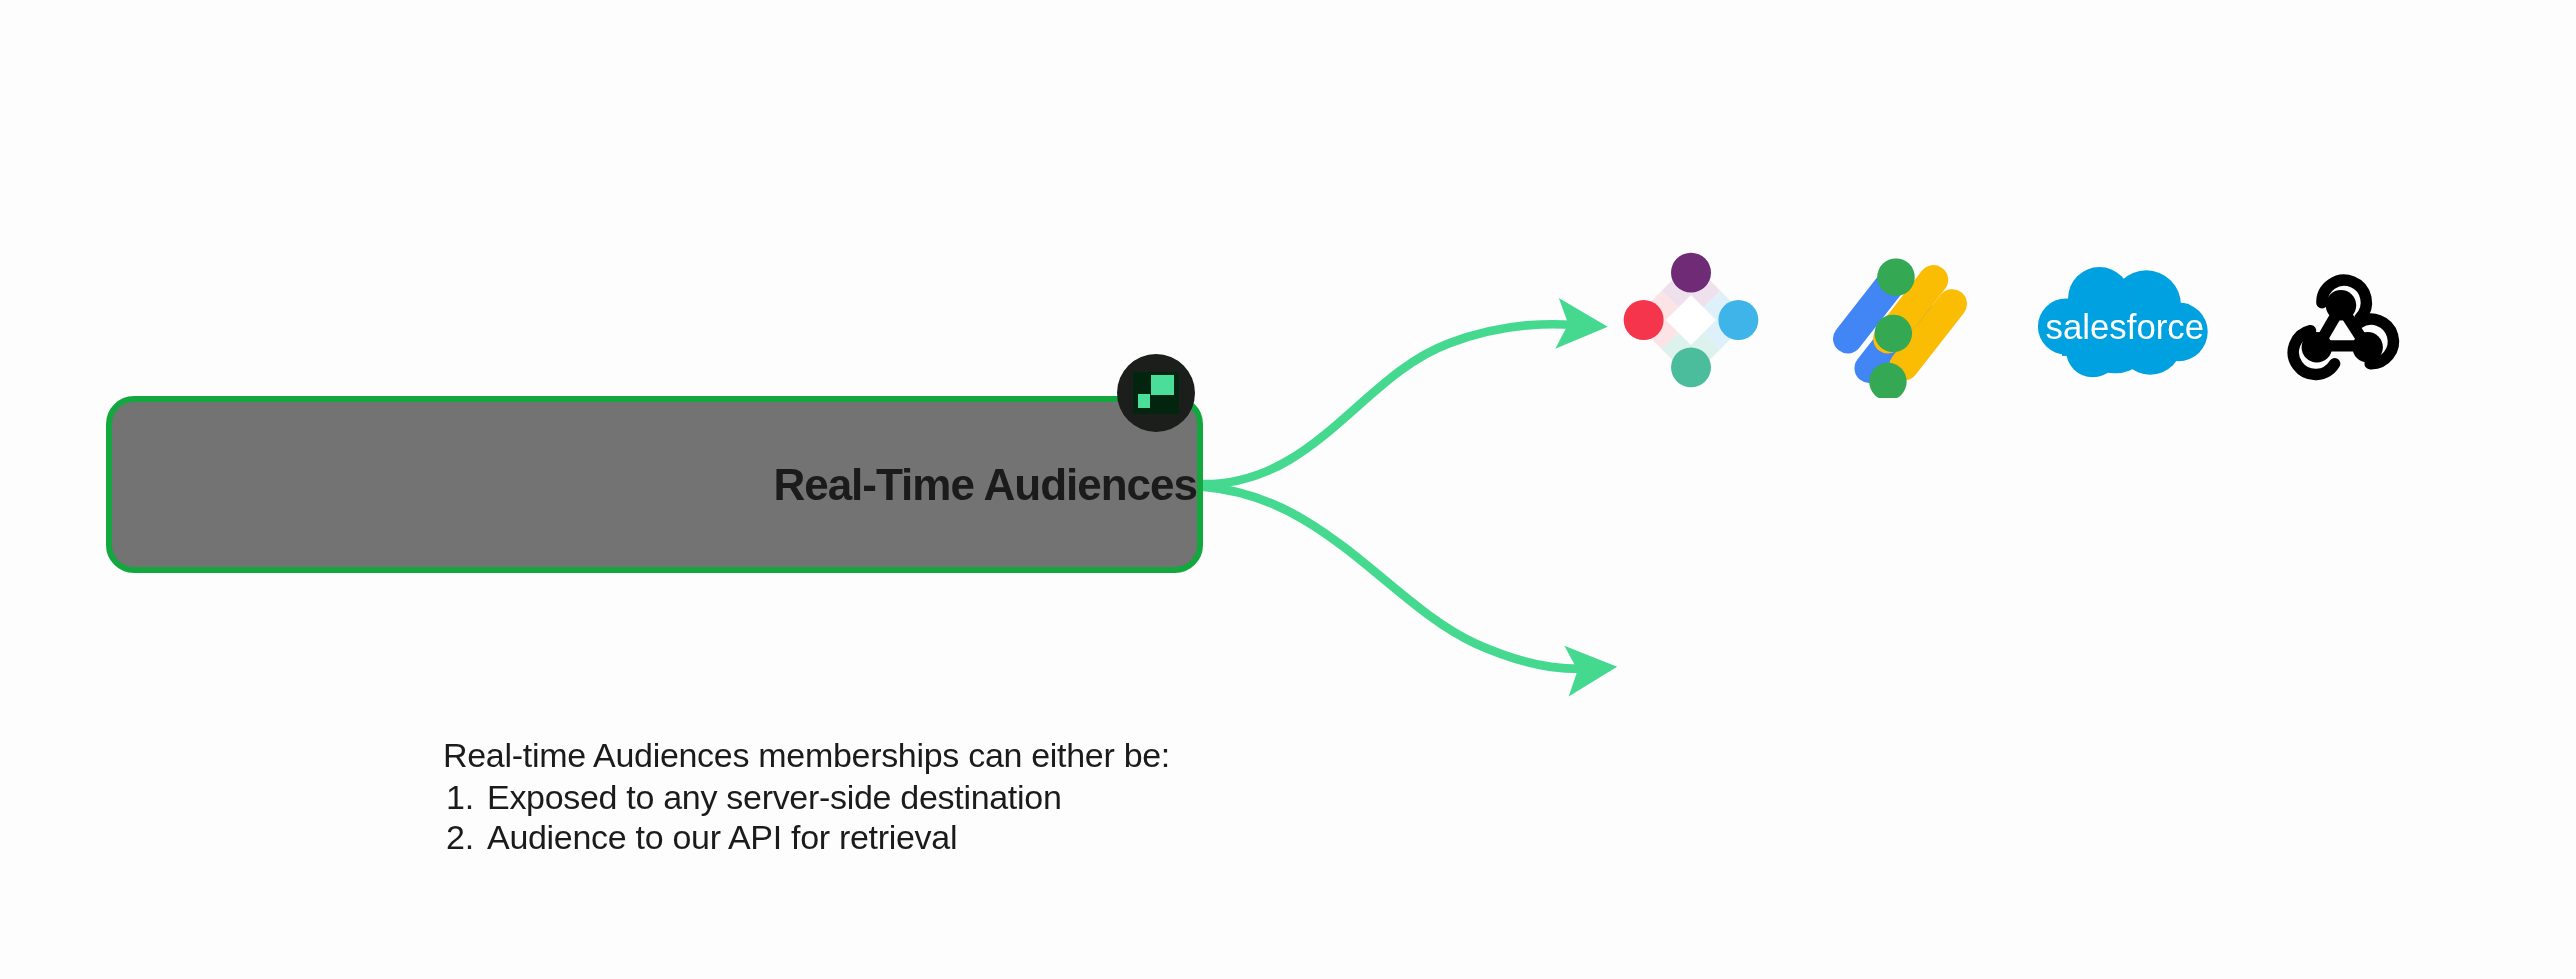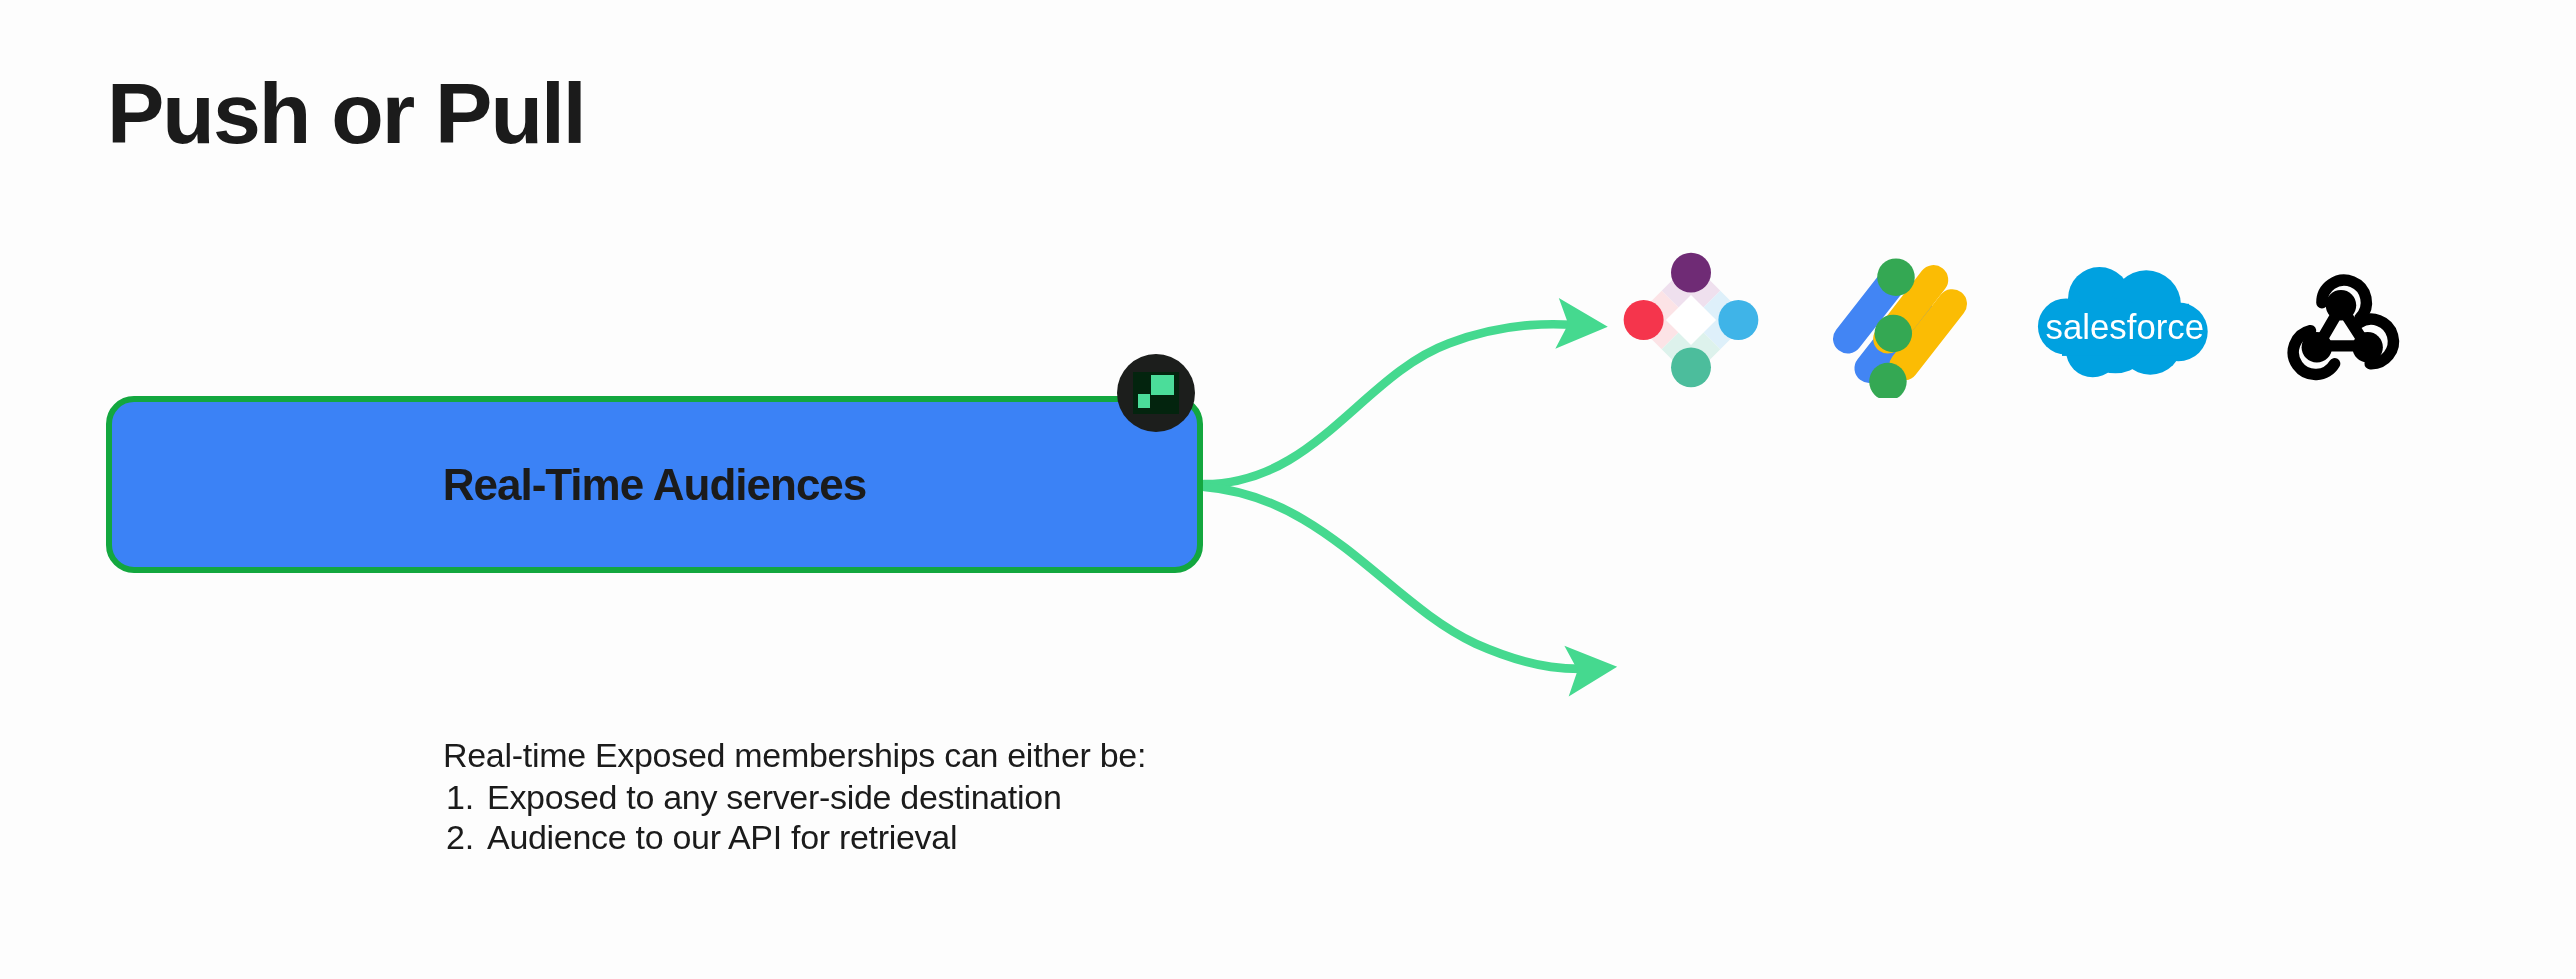--- a/index.html
+++ b/index.html
@@ -33,26 +33,26 @@
     letter-spacing: -2px;
     color: #1b1b1b;
     line-height: 1;
     white-space: nowrap;
   }
 
   
   .card {
     position: absolute;
     box-sizing: border-box;
-    background: #3b82f6;
+    background: #737373;
     border: 6px solid #13a73f;
     border-radius: 23px;
     display: flex;
     align-items: center;
-    justify-content: center;
+    justify-content: flex-end;
     color: #1b1b1b;
     font-weight: 800;
   }
   #card-audiences {
     left: 106px;
     top: 396px;
     width: 1097px;
     height: 177px;
     font-size: 44px;
     letter-spacing: -1px;
@@ -148,21 +148,20 @@
     padding: 0 0 0 40px;
     list-style: decimal;
   }
   #caption ol li { padding-left: 4px; }
 </style>
 </head>
 <body>
 
 <div class="stage">
 
-  <div id="page-title">Push or Pull</div>
 
   <svg id="flow-arrows" viewBox="0 0 3840 1460">
     <defs>
       <marker id="arrowHead" viewBox="0 0 12 12" refX="8.5" refY="6" markerWidth="7" markerHeight="7" orient="auto-start-reverse">
         <path d="M1,1 L11,6 L1,11 L3.2,6 Z" fill="#45d98f"></path>
       </marker>
     </defs>
 
     <path d="M1795,722 C1960,722 2030,560 2160,512 C2250,478 2320,482 2378,486" fill="none" stroke="#45d98f" stroke-width="13" stroke-linecap="round" marker-end="url(#arrowHead)"></path>
 
@@ -241,21 +240,21 @@
       <g fill="#000000">
         <circle cx="48" cy="38" r="12"></circle>
         <circle cx="29" cy="71" r="12"></circle>
         <circle cx="69" cy="71" r="12"></circle>
       </g>
     </svg>
 
   </div>
 
   <div id="caption">
-    <span class="lead">Real-time Exposed memberships can either be:</span>
+    <span class="lead">Real-time Audiences memberships can either be:</span>
     <ol>
       <li>Exposed to any server-side destination</li>
       <li>Audience to our API for retrieval</li>
     </ol>
   </div>
 
 </div>
 
 
 </body></html>

